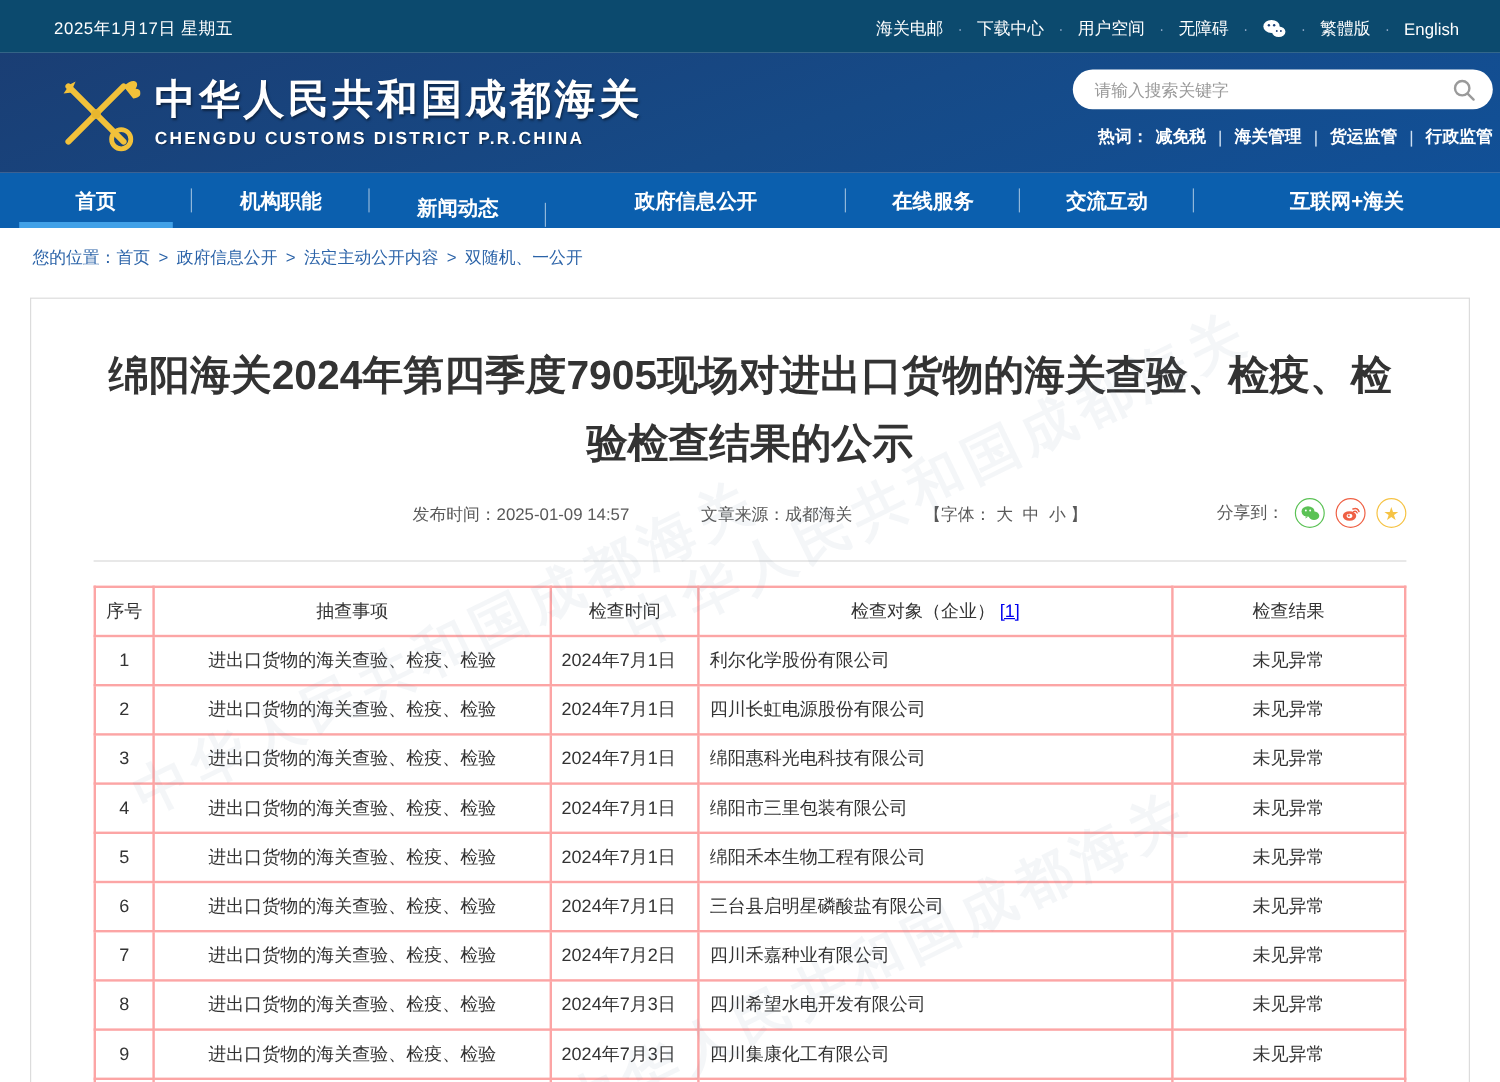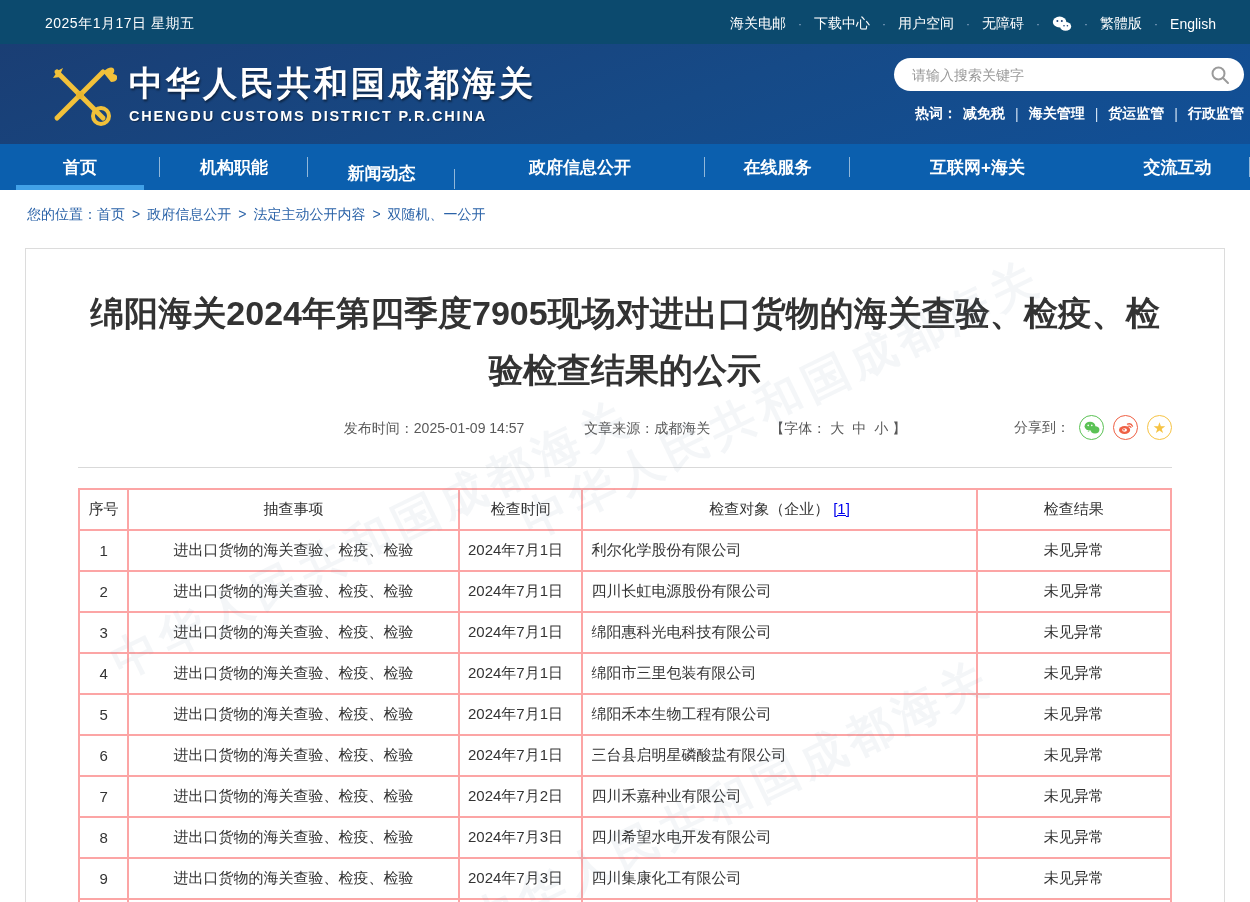--- a/index.html
+++ b/index.html
@@ -156,22 +156,22 @@
       </div>
   </div>
 </div>
 
 <div class="nav" id="main-nav">
     <a class="nav-item active" href="#" style="flex-grow: 160; flex-basis: 0px;">首页<span class="vsep"></span></a>
     <a class="nav-item" href="#" style="flex-grow: 148; flex-basis: 0px;">机构职能<span class="vsep"></span></a>
     <a class="nav-item" href="#" style="flex-grow: 147; flex-basis: 0px; margin-top: 12px;">新闻动态<span class="vsep"></span></a>
     <a class="nav-item" href="#" style="flex-grow: 250; flex-basis: 0px;">政府信息公开<span class="vsep"></span></a>
     <a class="nav-item" href="#" style="flex-grow: 145; flex-basis: 0px;">在线服务<span class="vsep"></span></a>
+    <a class="nav-item" href="#" style="flex-grow: 145; flex-basis: 0px;">交流互动<span class="vsep"></span></a>
     <a class="nav-item" href="#" style="flex-grow: 255; flex-basis: 0px;">互联网+海关</a>
-    <a class="nav-item" href="#" style="flex-grow: 145; flex-basis: 0px;">交流互动<span class="vsep"></span></a>
   </div>
 
 <div class="breadcrumb">
   <span>您的位置：</span><span id="breadcrumb-items"><a href="#">首页</a><span class="bsep">&gt;</span><a href="#">政府信息公开</a><span class="bsep">&gt;</span><a href="#">法定主动公开内容</a><span class="bsep">&gt;</span><a href="#">双随机、一公开</a></span>
 </div>
 
 <div class="card">
   <div class="watermark wm1">中华人民共和国成都海关</div>
   <div class="watermark wm2">中华人民共和国成都海关</div>
   <div class="watermark wm3">中华人民共和国成都海关</div>

